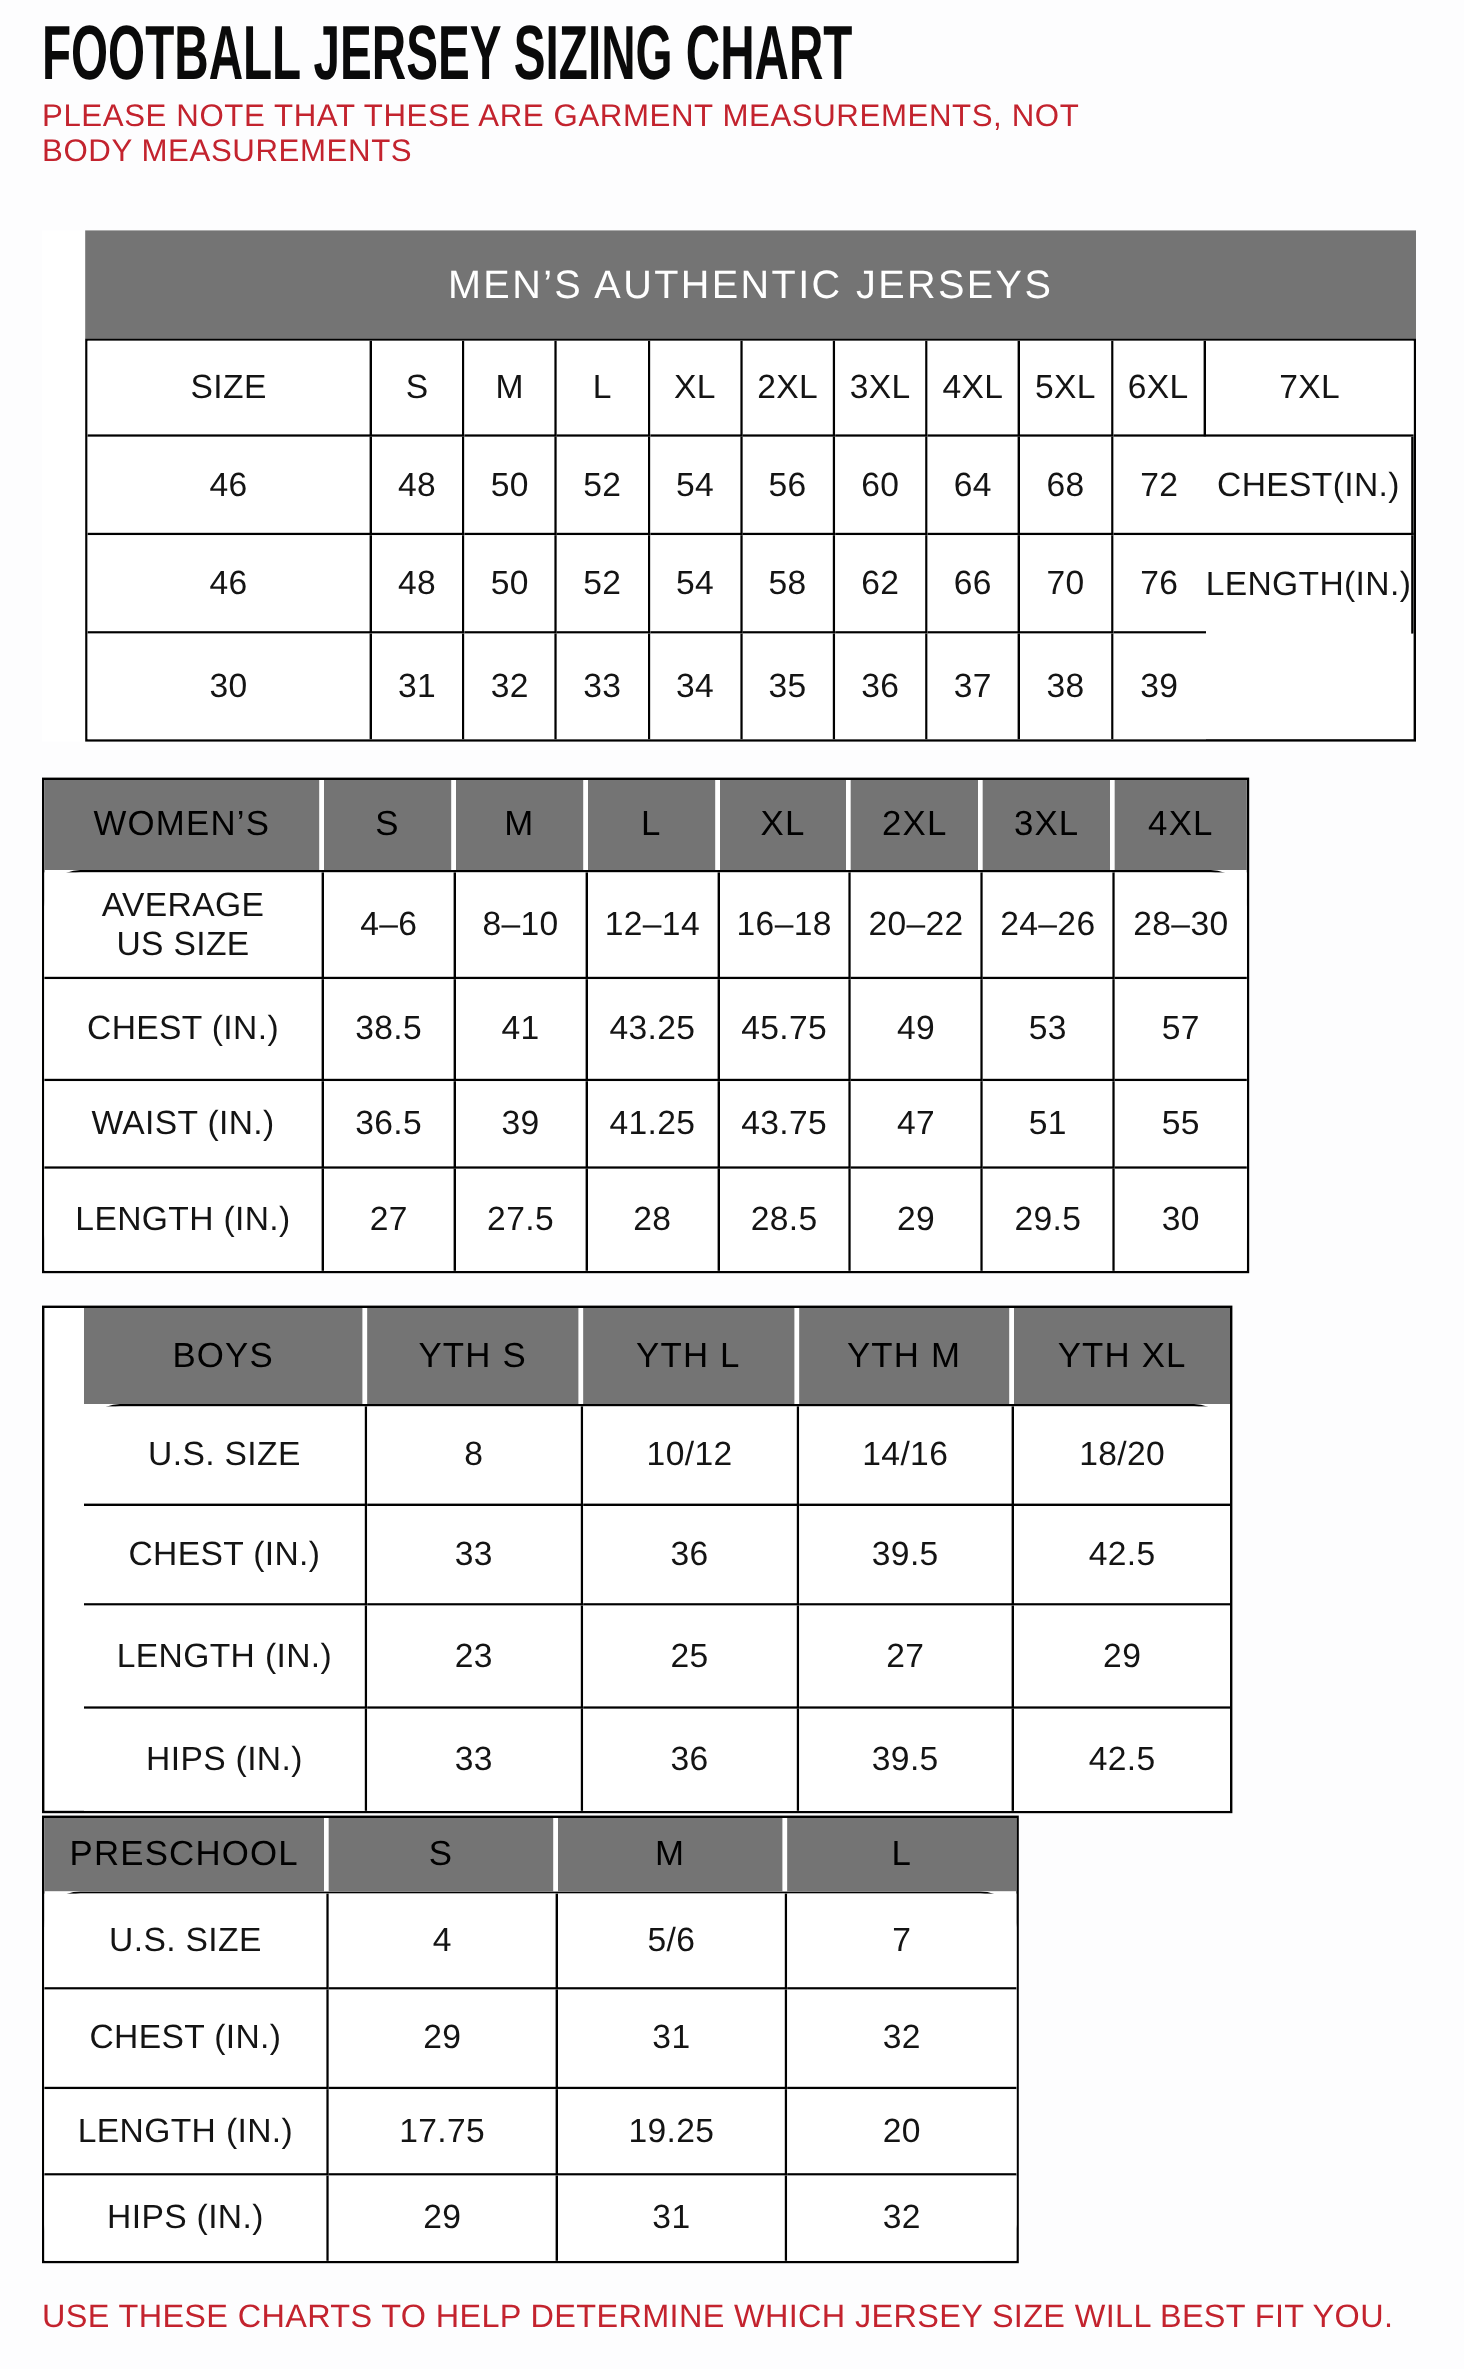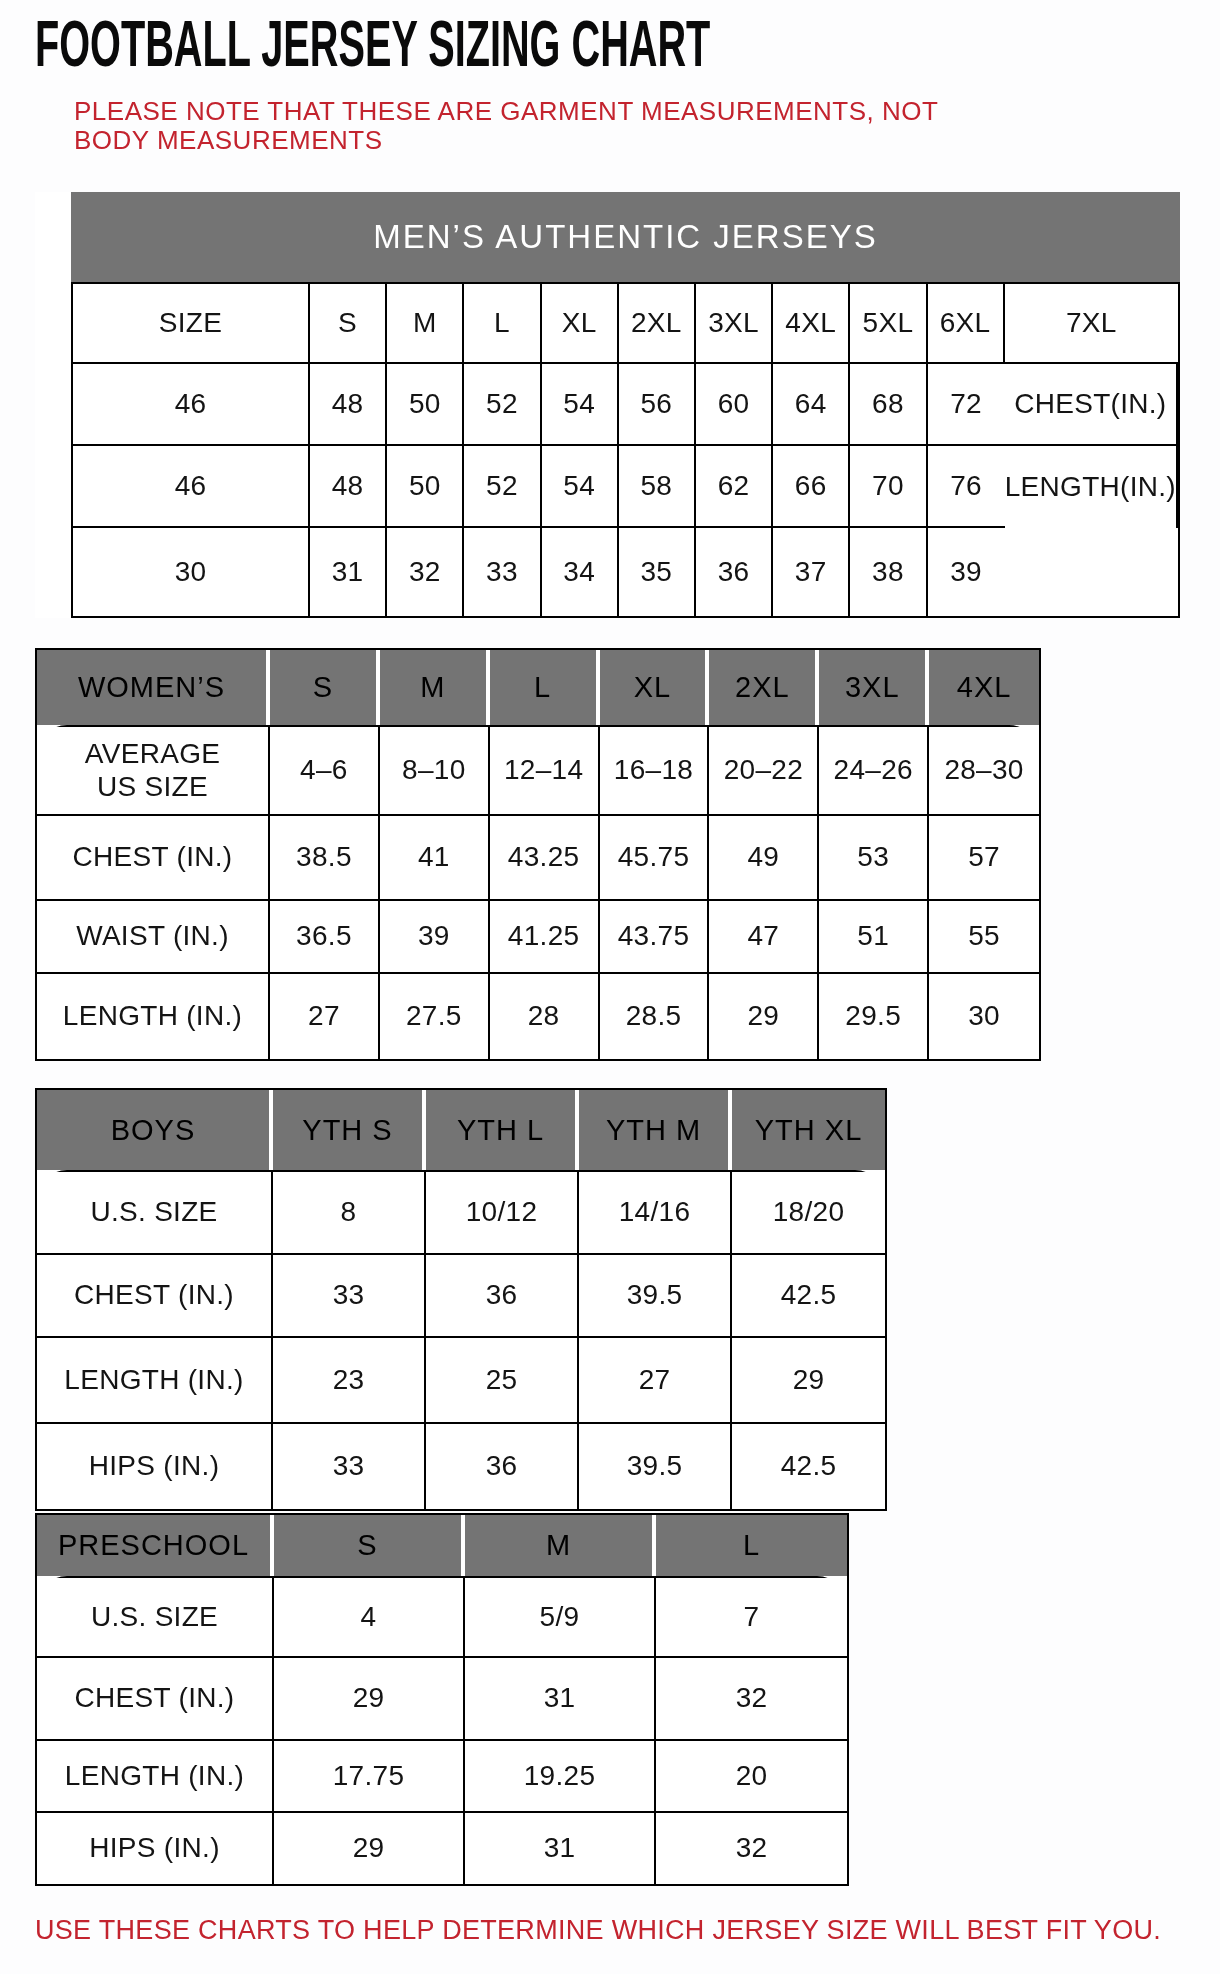--- a/index.html
+++ b/index.html
@@ -17,22 +17,22 @@
   .title{position:absolute;left:35px;top:12px;height:58px;}
   .title-inner{
     display:inline-block;white-space:nowrap;
     font-size:64px;font-weight:700;letter-spacing:0px;line-height:1.0;
     transform:scaleX(0.62);transform-origin:0 50%;
     color:#0a0a0a;
   }
 
   
   .note{
-    position:absolute;left:35px;top:97px;width:940px;
-    color:var(--red);font-size:26px;line-height:29px;letter-spacing:.5px;margin-left:39px;
+    position:absolute;left:35px;top:82px;width:940px;
+    color:var(--red);font-size:26px;line-height:29px;letter-spacing:.5px;
   }
   .footer-note{
     position:absolute;left:35px;top:1915px;white-space:nowrap;
     color:var(--red);font-size:27px;letter-spacing:.3px;
   }
 
   
   .tbl{position:absolute;background:#fff;}
   .tbl.bordered{border:2px solid var(--line);}
 
@@ -67,21 +67,21 @@
   .cell.lastrow{border-bottom:none;text-align:center;}
 
   
   #tbl-mens{left:35px;top:192px;width:1145px;padding-left:36px;}
   #tbl-mens .grid{grid-template-columns:237px repeat(10,1fr);grid-template-rows:80px 82px 82px 88px;}
 
   #tbl-womens{left:35px;top:648px;width:1006px;}
   #tbl-womens .hrow{grid-template-columns:233px repeat(7,1fr);height:75px;}
   #tbl-womens .grid{grid-template-columns:233px repeat(7,1fr);grid-template-rows:89px 85px 73px 85px;}
 
-  #tbl-boys{left:35px;top:1088px;width:852px;}
+  #tbl-boys{left:35px;top:1088px;width:992px;padding-left:33px;}
   #tbl-boys .hrow{grid-template-columns:236px repeat(4,1fr);height:80px;}
   #tbl-boys .grid{grid-template-columns:236px repeat(4,1fr);grid-template-rows:83px 83px 86px 85px;}
 
   #tbl-preschool{left:35px;top:1513px;width:814px;}
   #tbl-preschool .hrow{grid-template-columns:237px repeat(3,1fr);height:61px;}
   #tbl-preschool .grid{grid-template-columns:237px repeat(3,1fr);grid-template-rows:80px 83px 72px 71px;}
 </style>
 </head>
 <body>
 
@@ -225,21 +225,21 @@
   <div class="tbl bordered" id="tbl-preschool">
       <div class="hrow">
         <div class="hcell">PRESCHOOL</div>
         <div class="hcell">S</div>
         <div class="hcell">M</div>
         <div class="hcell hlast">L</div>
       </div>
       <div class="grid grid2">
         <div class="cell">U.S. SIZE</div>
         <div class="cell">4</div>
-        <div class="cell">5/9</div>
+        <div class="cell">5/6</div>
         <div class="cell lastcol">7</div>
         <div class="cell">CHEST (IN.)</div>
         <div class="cell">29</div>
         <div class="cell">31</div>
         <div class="cell lastcol">32</div>
         <div class="cell">LENGTH (IN.)</div>
         <div class="cell">17.75</div>
         <div class="cell">19.25</div>
         <div class="cell lastcol">20</div>
         <div class="cell lastrow">HIPS (IN.)</div>

